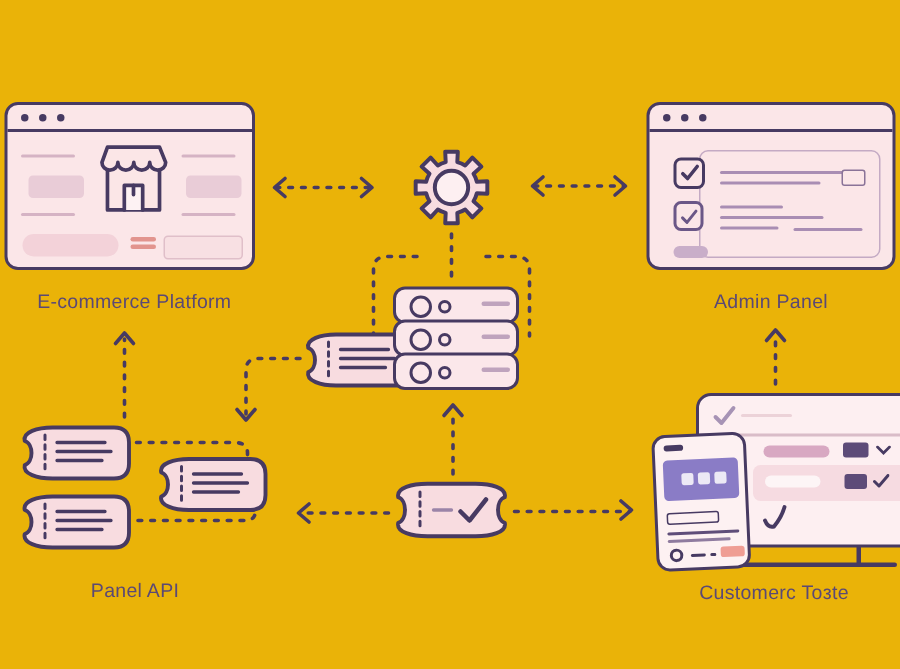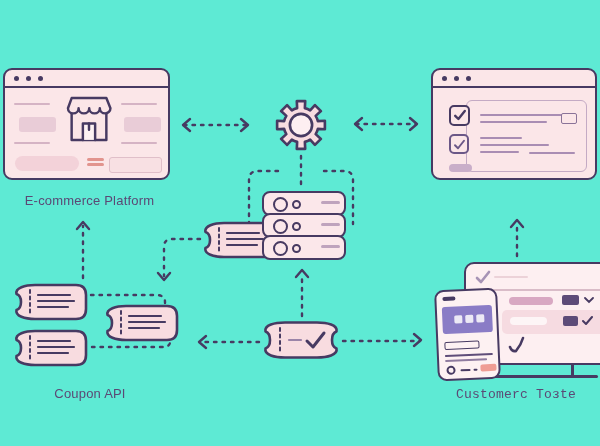--- a/index.html
+++ b/index.html
@@ -1,17 +1,17 @@
 <!DOCTYPE html>
 <html><head>
 <meta charset="utf-8">
 <style>
   html,body{margin:0;padding:0;}
   body{font-family:"Liberation Sans",sans-serif;}
-  #canvas{position:relative;width:600px;height:446px;background:#5eead4;overflow:hidden;}
+  #canvas{position:relative;width:600px;height:446px;background:#eab308;overflow:hidden;}
 
   
   #connectors{position:absolute;left:0;top:0;z-index:1;}
   .dash{stroke-dasharray:2.5 6;}
 
   
   .window{position:absolute;background:#fbe6e8;border:2.5px solid #473a62;border-radius:9px;box-sizing:border-box;z-index:2;}
   .topbar{height:16px;border-bottom:2px solid #473a62;display:flex;align-items:center;padding-left:9px;gap:7px;}
   .dot{width:5px;height:5px;border-radius:50%;background:#473a62;}
   .abs{position:absolute;}
@@ -135,20 +135,21 @@
       <svg width="15" height="15" viewBox="0 0 20 20" style="display:block;margin:1px auto 0;">
           <path d="M4 11 L8 15 L16 5" fill="none" stroke="#6b5787" stroke-width="2.6" stroke-linecap="round" stroke-linejoin="round"></path>
         </svg>
     </div>
     <div class="mauveline" style="left:47px;top:67px;width:42px;"></div>
     <div class="mauveline" style="left:47px;top:74px;width:69px;"></div>
     <div class="mauveline" style="left:47px;top:81px;width:39px;"></div>
     <div class="mauveline" style="left:96px;top:82px;width:46px;"></div>
     <div class="pill" style="left:16px;top:94px;width:23px;height:8px;background:#c9aec9;border-radius:4px;"></div>
   </div>
+  <div class="node-label" style="left:431px;top:193px;width:166px;">Admin Panel</div>
 
   <svg class="abs" style="left:273px;top:97px;z-index:2;" width="56" height="56" viewBox="-34 -34 68 68">
     <path d="M20.5 -4.7 L29 -5.1 L29 5.1 L20.5 4.7 A21 21 0 0 1 17.8 11.1 L24.2 16.9 L16.9 24.2 L11.1 17.8 A21 21 0 0 1 4.7 20.5 L5.1 29 L-5.1 29 L-4.7 20.5 A21 21 0 0 1 -11.1 17.8 L-16.9 24.2 L-24.2 16.9 L-17.8 11.1 A21 21 0 0 1 -20.5 4.7 L-29 5.1 L-29 -5.1 L-20.5 -4.7 A21 21 0 0 1 -17.8 -11.1 L-24.2 -16.9 L-16.9 -24.2 L-11.1 -17.8 A21 21 0 0 1 -4.7 -20.5 L-5.1 -29 L5.1 -29 L4.7 -20.5 A21 21 0 0 1 11.1 -17.8 L16.9 -24.2 L24.2 -16.9 L17.8 -11.1 A21 21 0 0 1 20.5 -4.7 Z" fill="#f8dce0" stroke="#473a62" stroke-width="3.2" stroke-linejoin="round"></path>
     <circle cx="0" cy="0" r="13.5" fill="#fdeff1" stroke="#473a62" stroke-width="3.2"></circle>
   </svg>
 
   <svg class="ticket" style="left:202px;top:221px;" width="76" height="38" viewBox="0 0 76 38">
       <use href="#ticket-left"></use>
     </svg>
 
@@ -172,21 +173,21 @@
 
   <svg class="ticket" style="left:13px;top:283px;" width="76" height="38" viewBox="0 0 76 38">
       <use href="#ticket-left"></use>
     </svg>
   <svg class="ticket" style="left:13px;top:329px;" width="76" height="38" viewBox="0 0 76 38">
       <use href="#ticket-left"></use>
     </svg>
   <svg class="ticket" style="left:104px;top:304px;" width="76" height="38" viewBox="0 0 76 38">
       <use href="#ticket-left"></use>
     </svg>
-  <div class="node-label" style="left:20px;top:386px;width:140px;">Coupon API</div>
+  <div class="node-label" style="left:20px;top:386px;width:140px;">Panel API</div>
 
   <svg class="ticket" style="left:261px;top:320px;" width="80" height="40" viewBox="0 0 80 40">
       <use href="#ticket-both"></use>
     </svg>
 
   <div id="customer-browser">
     <svg class="abs" style="left:9px;top:6px;" width="16" height="14" viewBox="0 0 16 14">
       <path d="M2 8 L6 12 L14 2" fill="none" stroke="#a793b5" stroke-width="2.6" stroke-linecap="round" stroke-linejoin="round"></path>
     </svg>
     <div class="abs" style="left:28px;top:12px;width:34px;height:2px;background:#ecd2d8;border-radius:2px;"></div>
@@ -217,15 +218,15 @@
       <span class="abs" style="left:34px;top:9px;width:8px;height:8px;background:#ece9f5;border-radius:1.5px;"></span>
     </div>
     <div class="abs" style="left:6px;top:50px;width:35px;height:8px;border:1.8px solid #473a62;border-radius:2px;box-sizing:border-box;"></div>
     <div class="abs" style="left:6px;top:63px;width:48px;height:2px;background:#5f4d79;border-radius:2px;"></div>
     <div class="abs" style="left:6px;top:68px;width:42px;height:2px;background:#8f7b9f;border-radius:2px;"></div>
     <div class="abs" style="left:7px;top:74px;width:9px;height:9px;border:2px solid #473a62;border-radius:50%;box-sizing:border-box;"></div>
     <div class="abs" style="left:21px;top:78px;width:10px;height:2px;background:#473a62;border-radius:2px;"></div>
     <div class="abs" style="left:34px;top:78px;width:4px;height:2px;background:#473a62;border-radius:2px;"></div>
     <div class="pill" style="left:41px;top:74px;width:16px;height:7px;background:#ef9d94;border-radius:2px;"></div>
   </div>
-  <div class="node-label" style="left:433px;top:387px;width:166px;font-family:Liberation Mono, monospace;">Customerc Toзte</div>
+  <div class="node-label" style="left:433px;top:387px;width:166px;">Customerc Toзte</div>
 
 </div>
 
 </body></html>

